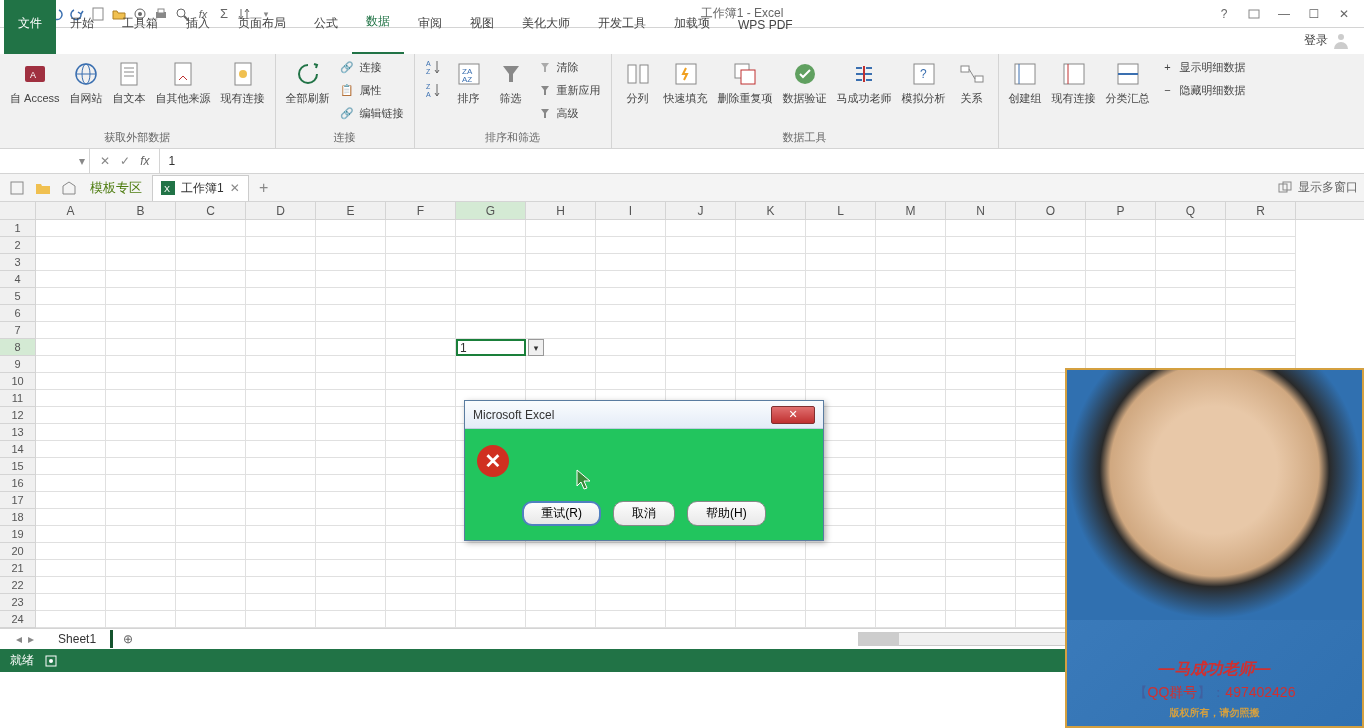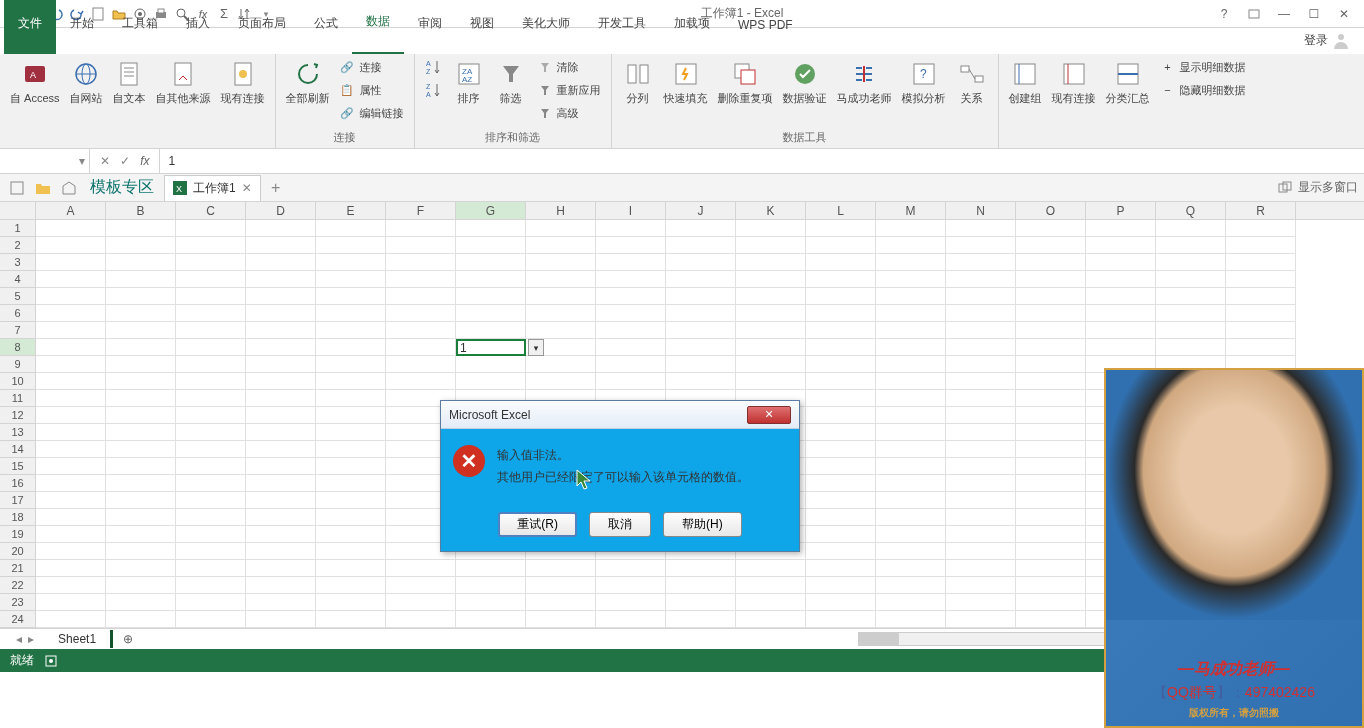--- a/index.html
+++ b/index.html
@@ -30,21 +30,21 @@
 .ico-sm { width:16px; height:16px; display:flex; align-items:center; justify-content:center; }
 
 .formula-bar { height: 25px; border-bottom: 1px solid #d4d4d4; display: flex; align-items: center; background:#fff; }
 .name-box { width: 90px; border-right: 1px solid #d4d4d4; padding: 0 6px; font-size: 12px; height:100%; display:flex; align-items:center; position:relative; }
 .name-box .dd{ position:absolute; right:4px; color:#888; }
 .fb-btns { display:flex; gap:10px; padding:0 10px; border-right:1px solid #d4d4d4; height:100%; align-items:center; }
 .fb-input { flex:1; padding:0 8px; font-size:12px; }
 
 .doc-tabs { height: 28px; background: #f4f4f4; border-bottom: 1px solid #d4d4d4; display:flex; align-items:center; padding:0 6px; gap:4px; }
 .doc-tab-ico { width:22px; height:22px; display:flex; align-items:center; justify-content:center; cursor:pointer; }
-.doc-tab-txt { font-size:16px; color:#0f766e; padding:0 6px; }
+.doc-tab-txt { font-size:13px; color:#4d7c0f; padding:0 6px; }
 .doc-tab-active { background:#fff; border:1px solid #ccc; border-bottom:none; padding:4px 8px; display:flex; align-items:center; gap:6px; font-size:12px; }
 .doc-tabs-right { margin-left:auto; display:flex; align-items:center; gap:6px; color:#666; font-size:12px; }
 
 .sheet-area { position:relative; background:#fff; }
 .col-headers { display:flex; height:18px; background:#f0f0f0; border-bottom:1px solid #d4d4d4; }
 .corner { width:36px; border-right:1px solid #d4d4d4; background:#f0f0f0; }
 .ch { width:70px; text-align:center; font-size:12px; color:#555; border-right:1px solid #d4d4d4; line-height:18px; cursor:pointer;}
 .ch.sel { background:#d4ead4; }
 .rows { display:flex; }
 .row-headers { display:flex; flex-direction:column; }
@@ -59,31 +59,31 @@
 .sheet-tabs { height:21px; background:#fff; border-top:1px solid #d4d4d4; display:flex; align-items:center; padding:0 6px; }
 .st-nav { display:flex; gap:6px; padding:0 10px; color:#888; }
 .st-tab { padding:2px 14px; font-size:12px; border-right:3px solid #14532d; background:#fff; cursor:pointer; }
 .st-add { padding:0 10px; color:#666; cursor:pointer;}
 .st-scroll { flex:1; display:flex; justify-content:flex-end; }
 .hscroll { width:500px; height:14px; background:#f0f0f0; border:1px solid #ccc; position:relative; }
 .hscroll-thumb { position:absolute; left:0; width:40px; height:12px; background:#cdcdcd; }
 
 .statusbar { height:23px; background:#217346; color:#fff; display:flex; align-items:center; padding:0 10px; font-size:12px; gap:10px; }
 
-.dialog { position:absolute; left:440px; top:400px; width:360px; background:#0ea5e9; border:1px solid #5a7ca0; box-shadow:2px 2px 6px rgba(0,0,0,0.3); }
+.dialog { position:absolute; left:464px; top:400px; width:360px; background:#22c55e; border:1px solid #5a7ca0; box-shadow:2px 2px 6px rgba(0,0,0,0.3); }
 .dlg-title { height:28px; background:linear-gradient(#fafcfe,#e4ecf7); border-bottom:1px solid #c0cde0; display:flex; align-items:center; padding:0 8px; font-size:12px; color:#333; }
 .dlg-close { margin-left:auto; width:44px; height:18px; background:linear-gradient(#e07070,#c03030); border:1px solid #803030; border-radius:2px; color:#fff; display:flex; align-items:center; justify-content:center; font-size:11px; cursor:pointer;}
 .dlg-body { padding:16px 12px; display:flex; gap:12px; }
 .dlg-icon { width:32px; height:32px; border-radius:50%; background:#d03020; display:flex; align-items:center; justify-content:center; color:#fff; font-size:20px; font-weight:bold; flex-shrink:0;}
 .dlg-text { font-size:12px; color:#333; line-height:1.8; }
 .dlg-btns { display:flex; justify-content:center; gap:12px; padding:8px 0 14px 0; }
-.dlg-btn { padding:3px 18px; font-size:12px; background:linear-gradient(#fdfdfd,#e8e8e8); border:1px solid #888; border-radius:3px; cursor:pointer;}
+.dlg-btn { padding:3px 18px; font-size:12px; background:linear-gradient(#fdfdfd,#e8e8e8); border:1px solid #888; border-radius:10px; cursor:pointer;}
 .dlg-btn.focus { border:2px solid #5080c0; padding:2px 17px; }
 
-.watermark { position:absolute; right:0; bottom:0; width:260px; height:360px; background:linear-gradient(135deg,#4080c0,#3070b0); border:2px solid #d4a040; overflow:hidden;}
+.watermark { position:absolute; right:0; bottom:0; width:299px; height:360px; background:linear-gradient(135deg,#4080c0,#3070b0); border:2px solid #d4a040; overflow:hidden;}
 .wm-face { width:100%; height:250px; background:radial-gradient(ellipse at 50% 40%, #e8c8a8 30%, #d0a880 50%, #2a2a2a 55%, #3070b0 70%); }
 .wm-text { position:absolute; bottom:6px; width:100%; text-align:center; }
 .wm-line1 { color:#d03030; font-size:16px; font-weight:bold; font-style:italic; }
 .wm-line2 { font-size:14px; margin-top:4px;}
 .wm-line2 .b1{color:#4060a0;} .wm-line2 .r{color:#d03030; font-weight:normal;} .wm-line2 .n{color:#d03030;}
 .wm-line3 { color:#d4a040; font-size:10px; margin-top:4px; font-weight:bold;}
 
 .cursor { position:absolute; left:575px; top:468px; width:20px; height:24px; pointer-events:none; }
 
 svg { display:block; }
@@ -240,20 +240,21 @@
       <div class="rbtn-lg">
           <div class="ico">
             <svg width="28" height="28">
               <rect x="6" y="3" width="16" height="22" fill="#fff" stroke="#888"></rect>
               <circle cx="14" cy="14" r="4" fill="#f0c050"></circle>
             </svg>
           </div>
           <div class="lbl">现有连接</div>
         </div>
     </div>
+    <div class="rgroup-label">获取外部数据</div>
   </div>
   <div class="rgroup">
     <div class="rgroup-content">
       <div class="rbtn-lg">
           <div class="ico">
             <svg width="28" height="28">
               <path d="M14 5 a9 9 0 1 0 9 9" fill="none" stroke="#217346" stroke-width="2"></path>
               <path d="M20 4 l3 1 l-1 3" fill="none" stroke="#217346" stroke-width="2"></path>
             </svg>
           </div>
@@ -1062,24 +1063,20 @@
     </svg>
 </div>
 
 <div class="dialog">
   <div class="dlg-title">
     <span>Microsoft Excel</span>
     <div class="dlg-close">✕</div>
   </div>
   <div class="dlg-body">
     <div class="dlg-icon">✕</div>
-    <div class="dlg-text">
-      <div>输入值非法。</div>
-      <div>其他用户已经限定了可以输入该单元格的数值。</div>
-    </div>
   </div>
   <div class="dlg-btns">
     <button class="dlg-btn focus">重试(R)</button>
     <button class="dlg-btn">取消</button>
     <button class="dlg-btn">帮助(H)</button>
   </div>
 </div>
 
 <div class="watermark">
   <div class="wm-face"></div>

